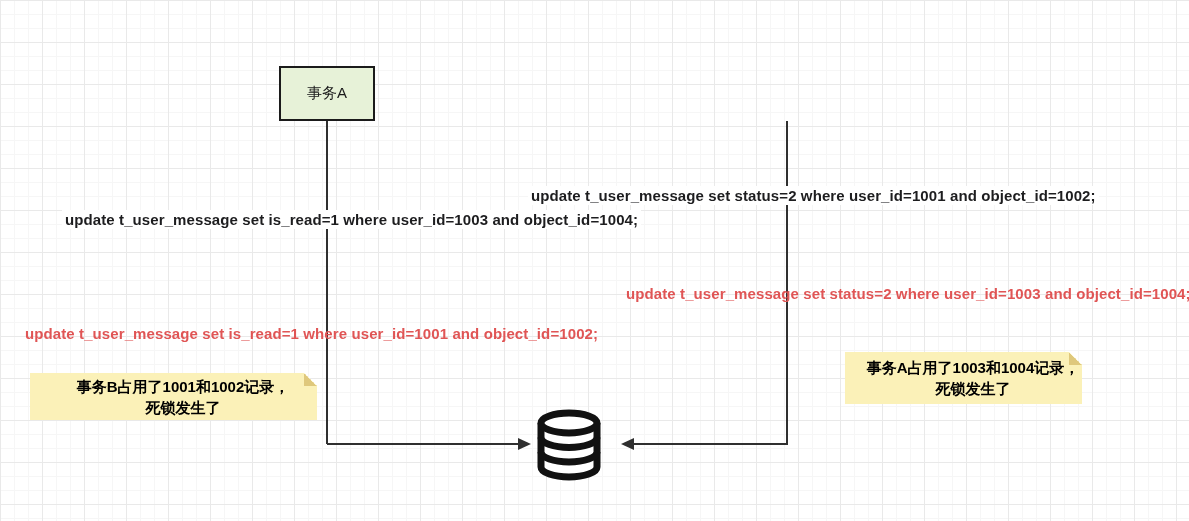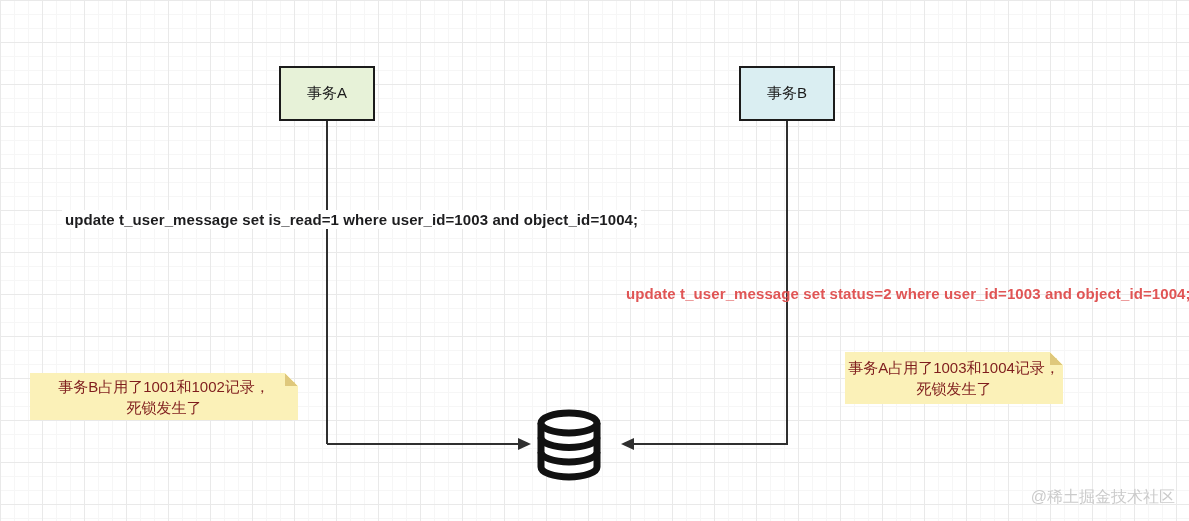--- a/index.html
+++ b/index.html
@@ -38,21 +38,21 @@
   .sql-black{color:#1d1d1f;background:#ffffff;padding:1px 3px;z-index:2;}
   .sql-red{color:#e05555;z-index:3;}
   .sql-b1{left:528px;top:186px;}
   .sql-a1{left:62px;top:210px;}
   .sql-b2{left:626px;top:285px;}
   .sql-a2{left:25px;top:325px;}
   .note{
     position:absolute;background:#fbf1b8;z-index:4;
     clip-path:polygon(0 0, calc(100% - 13px) 0, 100% 13px, 100% 100%, 0 100%);
     display:flex;flex-direction:column;align-items:center;justify-content:center;
-    font-size:15px;font-weight:400;color:#7f1d1d;line-height:21px;text-align:center;
+    font-size:15px;font-weight:700;color:#000000;line-height:21px;text-align:center;padding-left:19px;
   }
   .note-left{left:30px;top:373px;width:268px;height:47px;justify-content:center;}
   .note-right{left:845px;top:352px;width:218px;height:52px;}
   .note .fold{
     position:absolute;top:0;right:0;width:13px;height:13px;
     background:linear-gradient(225deg, rgba(0,0,0,0) 0 50%, #dfc87c 50% 100%);
   }
   .db-icon{position:absolute;left:533px;top:409px;width:72px;height:72px;z-index:2;}
   .watermark{
     position:absolute;right:14px;top:487px;font-size:16px;color:#cbcbcb;
@@ -60,48 +60,46 @@
   }
 </style>
 </head>
 <body>
 
 <div class="canvas">
 
   <div class="txn-box txn-a">
     <span>事务A</span>
   </div>
-  <div class="txn-box txn-b">
-    <span>事务B</span>
-  </div>
 
   <div class="vline vline-a"></div>
   <div class="vline vline-b"></div>
 
   <div class="hline hline-a"></div>
   <div class="arrowhead arrow-right"></div>
   <div class="hline hline-b"></div>
   <div class="arrowhead arrow-left"></div>
 
+  <div class="sql sql-black sql-b1">update t_user_message set status=2 where user_id=1001 and object_id=1002;</div>
   <div class="sql sql-black sql-a1">update t_user_message set is_read=1 where user_id=1003 and object_id=1004;</div>
   <div class="sql sql-red sql-b2">update t_user_message set status=2 where user_id=1003 and object_id=1004;</div>
+  <div class="sql sql-red sql-a2">update t_user_message set is_read=1 where user_id=1001 and object_id=1002;</div>
 
   <div class="note note-left">
     <div class="fold"></div>
     <span>事务B占用了1001和1002记录，</span>
     <span>死锁发生了</span>
   </div>
   <div class="note note-right">
     <div class="fold"></div>
     <span>事务A占用了1003和1004记录，</span>
     <span>死锁发生了</span>
   </div>
 
   <svg class="db-icon" viewBox="0 0 72 72">
     <path d="M8,14 v44 a28,10 0 0 0 56,0 v-44" fill="#ffffff" stroke="#111111" stroke-width="7"></path>
     <path d="M8,28.5 a28,10 0 0 0 56,0" fill="none" stroke="#111111" stroke-width="7"></path>
     <path d="M8,43 a28,10 0 0 0 56,0" fill="none" stroke="#111111" stroke-width="7"></path>
     <ellipse cx="36" cy="14" rx="28" ry="10" fill="#ffffff" stroke="#111111" stroke-width="7"></ellipse>
   </svg>
 
-  <div class="watermark">@稀土掘金技术社区</div>
 
 </div>
 
 </body></html>

